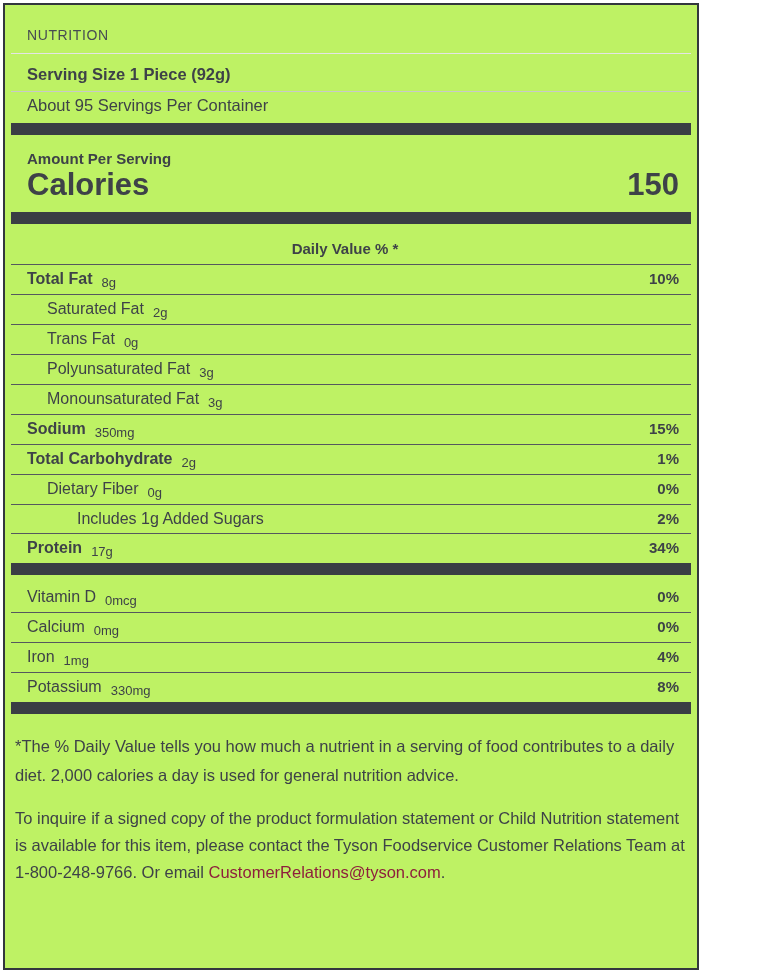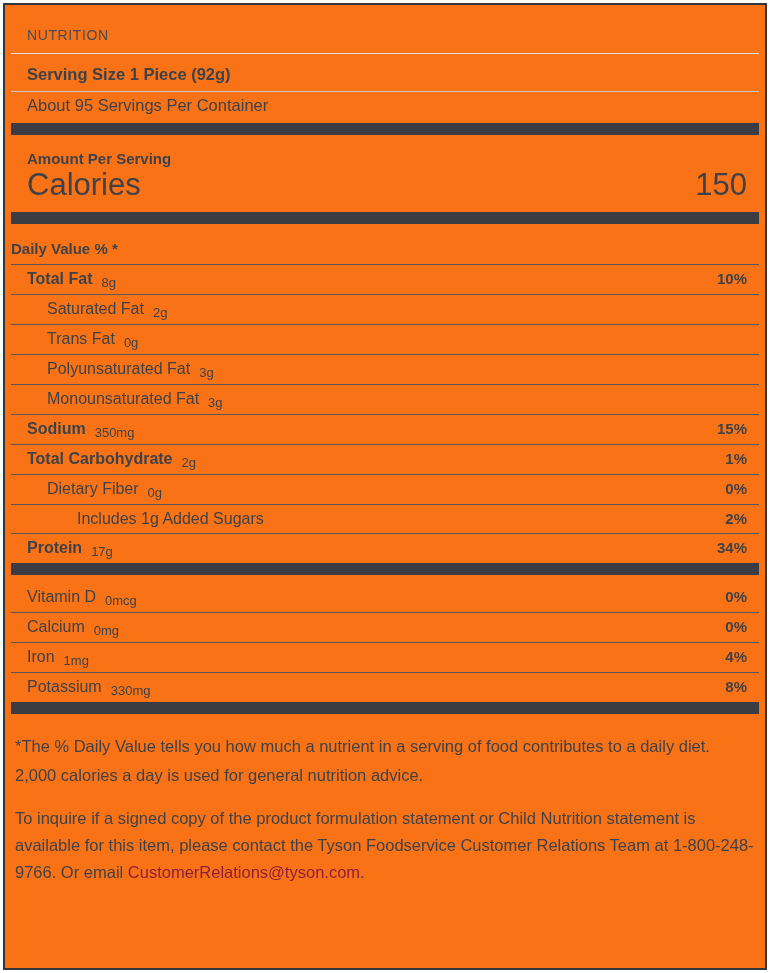--- a/index.html
+++ b/index.html
@@ -11,23 +11,23 @@
     --link: #8e1f3c;
   }
   * { box-sizing: border-box; }
   html, body { margin: 0; padding: 0; background: #fff; }
   body {
     width: 770px; height: 973px;
     font-family: "Liberation Sans", "DejaVu Sans", sans-serif;
     color: var(--text);
   }
   .panel {
-    width: 764px; height: 967px; margin: 3px;
+    width: 696px; height: 967px; margin: 3px;
     border: 2px solid #33373d;
-    background: #f97316;
+    background: #bef264;
     padding: 0 6px;
     overflow: hidden;
   }
   .tab-bar {
     border-bottom: 1px solid var(--light-divider);
     padding: 21px 0 9px 16px;
   }
   .tab-label {
     font-size: 14px;
     letter-spacing: 0.6px;
@@ -54,24 +54,24 @@
     font-size: 15px;
     font-weight: bold;
     padding: 15px 0 0 16px;
   }
   .calories-row {
     display: flex;
     justify-content: space-between;
     align-items: center;
     padding: 0 12px 9px 16px;
     font-size: 31px;
-    font-weight: normal;
+    font-weight: bold;
   }
   .dv-header {
-    text-align: left;
+    text-align: center;
     font-size: 15px;
     font-weight: bold;
     padding: 16px 12px 7px 0;
   }
   .row {
     display: flex;
     align-items: baseline;
     border-top: 1px solid var(--row-divider);
     padding: 5px 12px 6px 16px;
     font-size: 16px;

